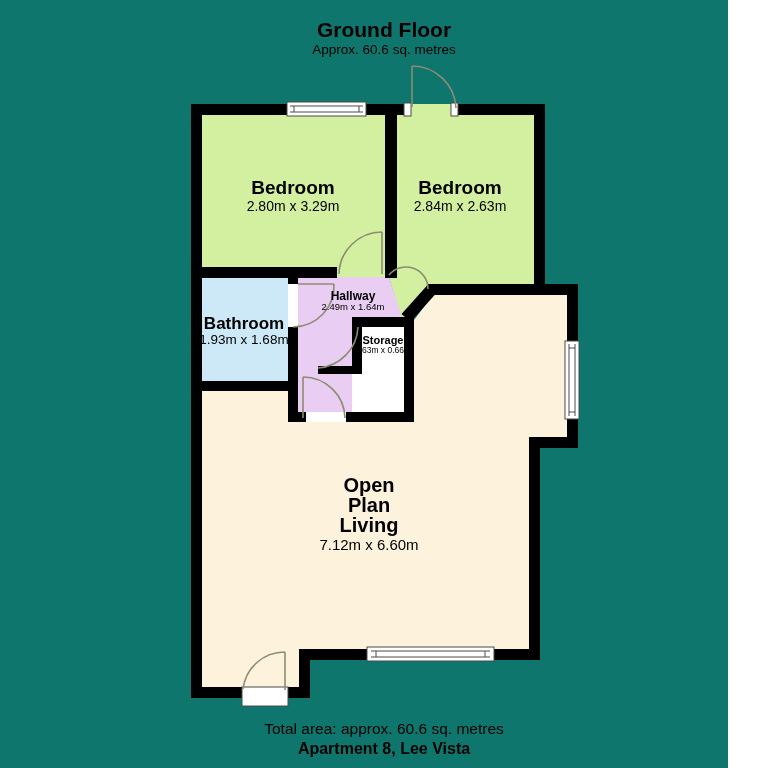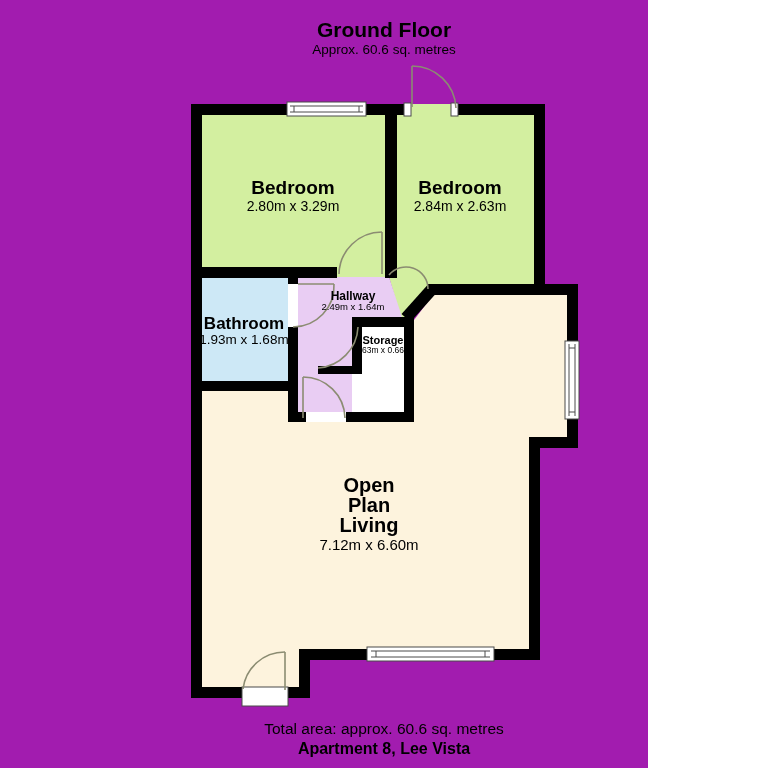--- a/index.html
+++ b/index.html
@@ -1,16 +1,16 @@
 <!DOCTYPE html>
 <html><head>
 <meta charset="utf-8">
 <style>
   html,body{margin:0;padding:0;background:#ffffff;}
-  .page{position:relative;width:648px;height:768px;background:#a21caf;overflow:hidden;
+  .page{position:relative;width:728px;height:768px;background:#0f766e;overflow:hidden;
         font-family:"Liberation Sans", sans-serif;}
   svg{position:absolute;left:0;top:0;}
   text{fill:#000000;}
   .room-name{font-weight:bold;}
   .room-dims{font-weight:normal;}
 </style>
 </head>
 <body>
 
 <div class="page">

